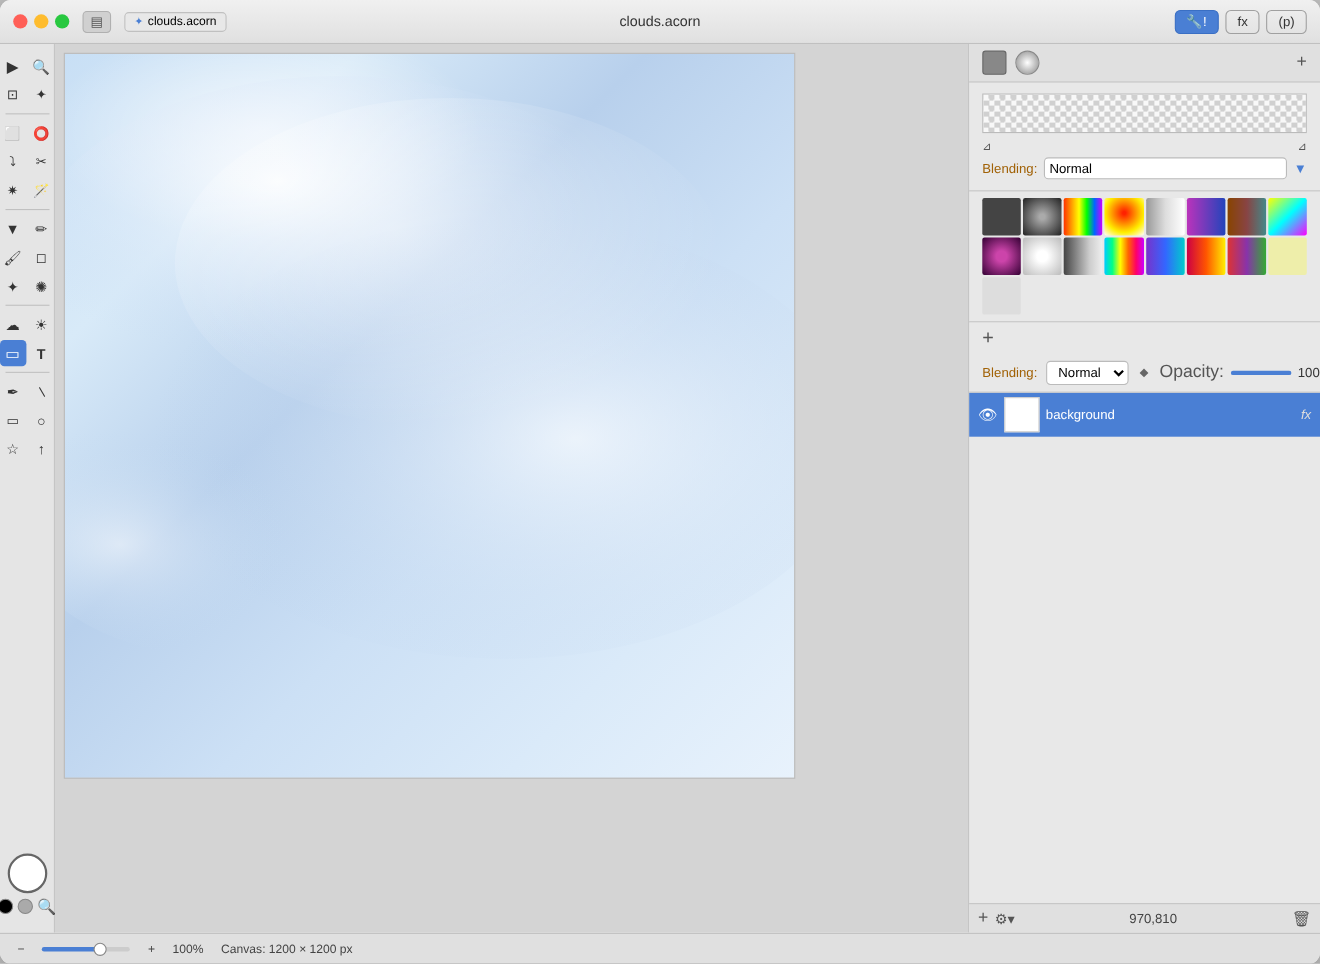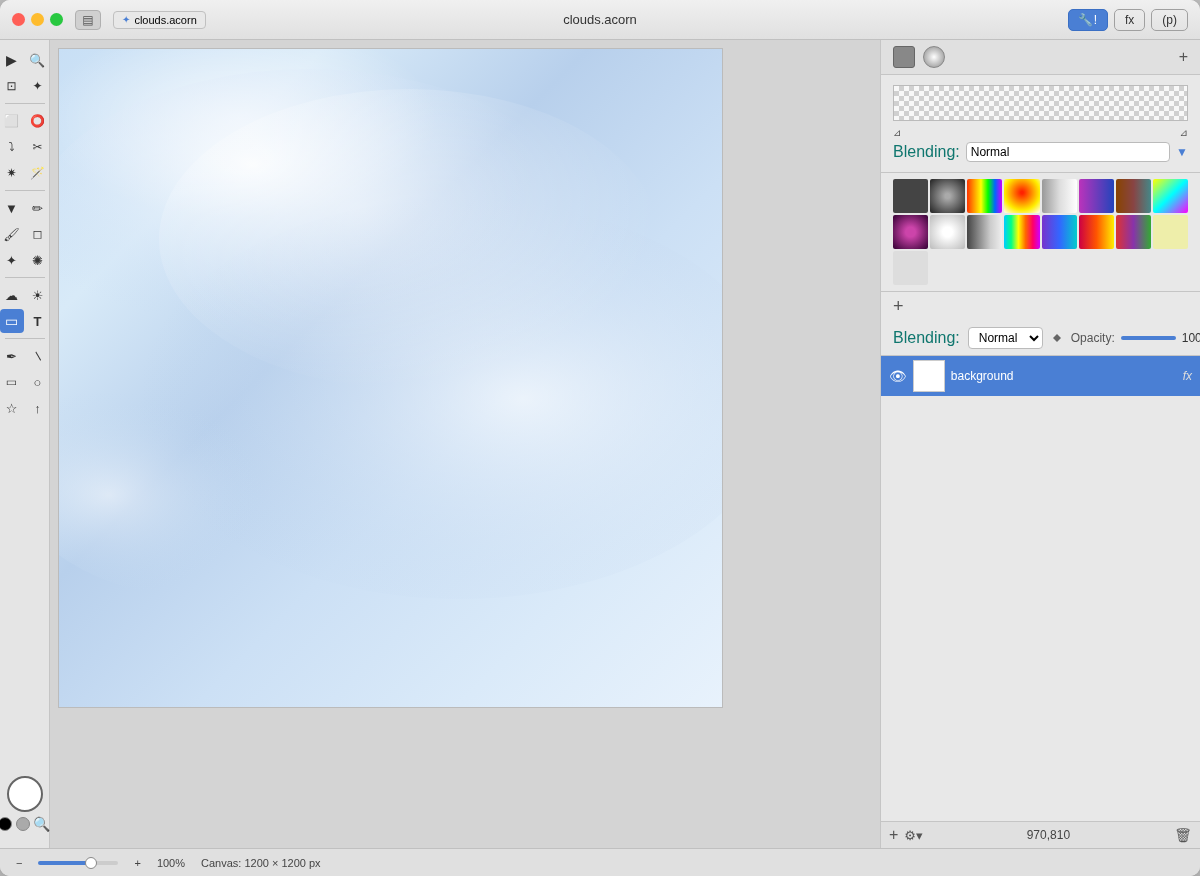--- a/index.html
+++ b/index.html
@@ -215,21 +215,21 @@
     .gradient-handles {
       display: flex; justify-content: space-between;
       padding: 0 0px;
     }
     .grad-handle {
       font-size: 10px; color: #555;
     }
     .blending-row {
       display: flex; align-items: center; gap: 6px; margin-top: 4px;
     }
-    .blending-label { color: #0f766e; font-size: 16px; }
+    .blending-label { color: #a16207; font-size: 12px; }
     .blending-select {
       flex: 1;
       padding: 2px 4px;
       border: 1px solid #bbb;
       border-radius: 4px;
       background: white;
       font-size: 12px;
       appearance: none;
     }
     .blending-arrow { color: #4a7fd4; font-size: 12px; }
@@ -256,21 +256,21 @@
     .layer-blending-select {
       padding: 2px 6px;
       border: 1px solid #bbb;
       border-radius: 4px;
       background: white;
       font-size: 12px;
     }
     .opacity-row {
       display: flex; align-items: center; gap: 6px;
     }
-    .opacity-label { color: #555; font-size: 12px; }
+    .opacity-label { color: #555; font-size: 16px; }
     .opacity-slider {
       width: 60px; height: 4px;
       background: #4a7fd4;
       border-radius: 2px;
     }
     .opacity-val { font-size: 12px; color: #333; }
 
     
     .layer-list {
       flex: 1;

